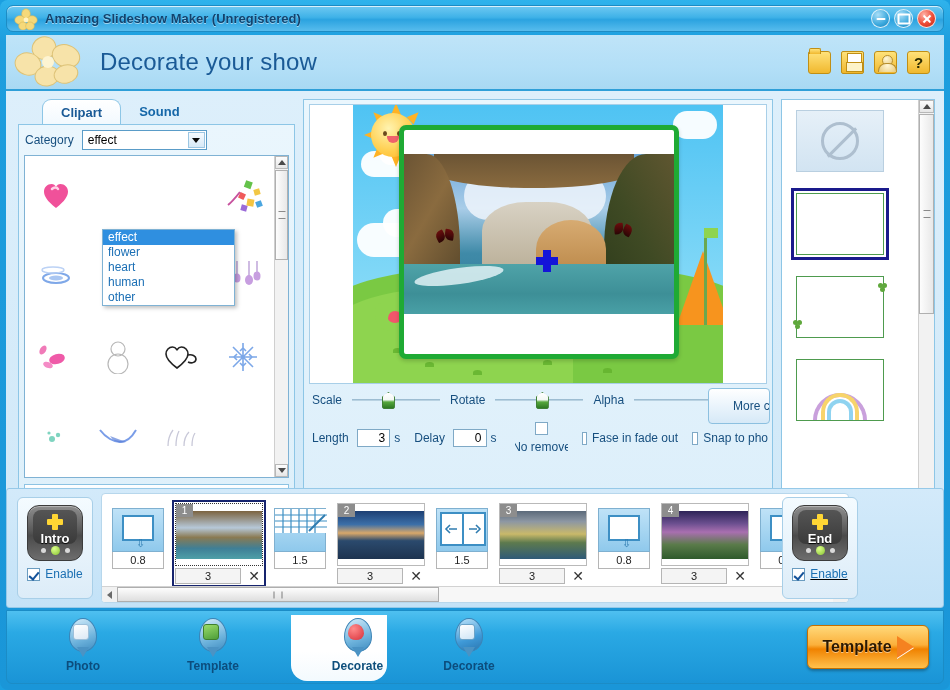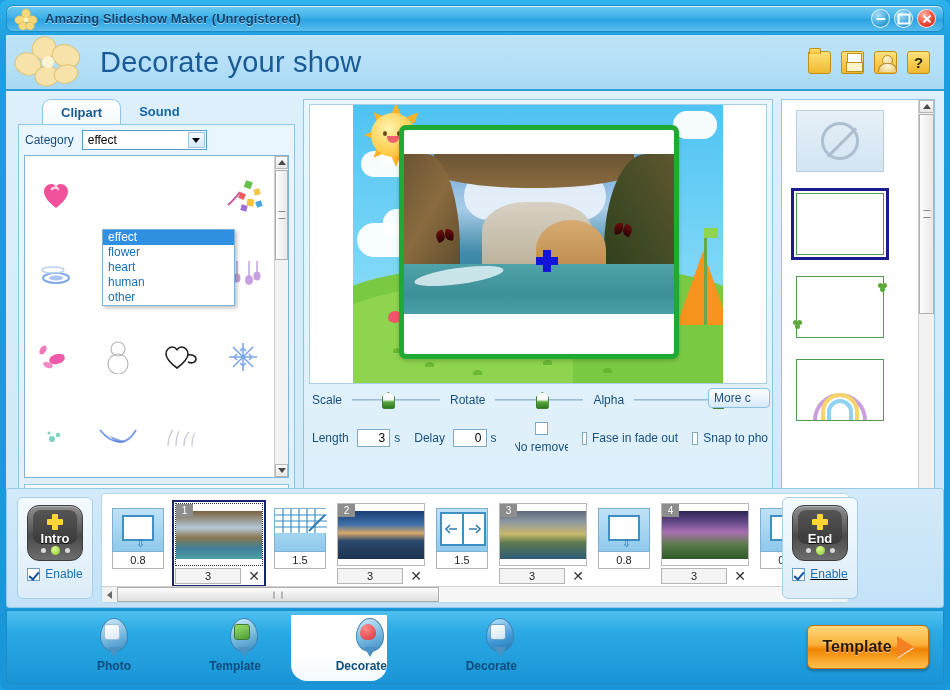--- a/index.html
+++ b/index.html
@@ -46,21 +46,21 @@
 
   
   .header{
     position:absolute; left:6px; top:35px; right:6px; height:56px;
     background:linear-gradient(180deg,#bfe4f8 0%,#b3dff7 60%,#a8d9f3 100%);
     border-bottom:2px solid #2f9fd8;
     display:flex; align-items:center;
   }
   .flower{ position:relative; width:76px;height:52px;margin-left:8px;flex:none;}
   .page-title{
-    font-size:29px; color:#1a5a96; margin-left:10px; letter-spacing:.2px;
+    font-size:24px; color:#1a5a96; margin-left:10px; letter-spacing:.2px;
   }
   .hdr-icons{margin-left:auto;margin-right:14px;display:flex;gap:10px;align-items:center;}
   .hicon{width:23px;height:23px;position:relative;cursor:pointer;}
   .folder{background:linear-gradient(180deg,#ffe27a,#f0b82e);border:1px solid #c08f15;border-radius:2px 3px 3px 3px;}
   .folder::before{content:"";position:absolute;left:0;top:-4px;width:10px;height:5px;
      background:linear-gradient(180deg,#ffe27a,#f0b82e);border:1px solid #c08f15;border-bottom:none;border-radius:2px 2px 0 0;}
   .floppy{background:linear-gradient(180deg,#ffe27a,#efb62c);border:1px solid #c08f15;border-radius:2px;}
   .floppy::before{content:"";position:absolute;left:5px;top:1px;width:13px;height:9px;background:#fff;border:1px solid #c08f15;}
   .floppy::after{content:"";position:absolute;left:4px;bottom:1px;width:15px;height:8px;background:#fdf3c8;border:1px solid #c08f15;}
   .person{background:linear-gradient(180deg,#ffe27a,#f0b82e);border:1px solid #c08f15;border-radius:3px;}
@@ -210,24 +210,24 @@
   .ctrl-row{position:absolute;left:8px;right:4px;display:flex;align-items:center;font-size:12px;color:#174f7f;}
   .ctrl-row.r1{top:292px;gap:0;}
   .ctrl-row.r2{top:322px;}
   .slider{position:relative;width:88px;height:16px;margin:0 10px;cursor:pointer;}
   .strack{position:absolute;left:0;right:0;top:7px;height:2px;background:#b9d2e2;border-top:1px solid #9dbdd2;}
   .sthumb{position:absolute;top:0;width:13px;height:17px;cursor:pointer;
      background:linear-gradient(180deg,#ffffff 0%,#f3f8f4 45%,#56a83c 60%,#2e7a23 100%);
      border:1px solid #3f7f34;border-radius:5px 5px 2px 2px;
      clip-path:polygon(50% 0,100% 28%,100% 100%,0 100%,0 28%);}
   .more-btn{
-    position:absolute;right:-2px;top:-4px;width:62px;height:20px;
+    position:absolute;right:-2px;top:-4px;width:62px;height:36px;
     background:linear-gradient(180deg,#ffffff,#eaf4fc 50%,#d6e9f7);
     border:1px solid #8cc0e0;border-radius:4px;
-    display:flex;align-items:center;padding-left:5px;font-size:12px;color:#174f7f;
+    display:flex;align-items:center;padding-left:24px;font-size:12px;color:#174f7f;
     white-space:nowrap;overflow:hidden;cursor:pointer;
   }
   .num-input{width:36px;height:18px;background:#fff;border:1px solid #7fa9c6;
      text-align:right;padding-right:4px;font-size:12px;line-height:17px;color:#000;}
   .cb{width:13px;height:13px;background:#fff;border:1px solid #7fa9c6;display:inline-block;vertical-align:middle;}
   .cb-wrap{display:flex;align-items:center;gap:5px;white-space:nowrap;overflow:hidden;}
 
   
   .right{position:absolute;left:775px;top:8px;right:9px;bottom:9px;
      background:#fff;border:1px solid #8dc6e6;}
@@ -305,21 +305,21 @@
   .hs-thumb{position:absolute;left:0;top:0;width:45%;height:15px;
      background:linear-gradient(180deg,#fdfdfd,#dedede);border:1px solid #aeaeae;cursor:pointer;}
   .hs-thumb::after{content:"";position:absolute;left:50%;top:50%;transform:translate(-50%,-50%);
      width:7px;height:7px;border-left:1px solid #7d7d7d;border-right:1px solid #7d7d7d;}
 
   
   .bottomnav{position:absolute;left:6px;right:6px;bottom:6px;height:74px;
      background:linear-gradient(180deg,#4fc0f0 0%,#2aa9e4 30%,#1a94d6 100%);
      border-radius:0 0 6px 6px;border:1px solid #1b8cc6;}
   .navitem{position:absolute;top:4px;width:96px;height:66px;display:flex;flex-direction:column;
-     align-items:flex-end;cursor:pointer;}
+     align-items:center;cursor:pointer;}
   .navitem.active{background:linear-gradient(180deg,#ffffff 0%,#ffffff 55%,#f3fafe 100%);
      border-radius:0 0 16px 16px;padding-left:37px;}
   .navicon{width:34px;height:40px;position:relative;margin-top:3px;}
   .pin{position:absolute;left:3px;top:0;width:28px;height:34px;border-radius:50% 50% 50% 50%/55% 55% 45% 45%;
      background:linear-gradient(160deg,#d4ecfa,#6fb4dd 60%,#3f8cc0);border:1px solid #3c84b6;}
   .pin::after{content:"";position:absolute;left:50%;bottom:-6px;transform:translateX(-50%);
      border-left:6px solid transparent;border-right:6px solid transparent;border-top:10px solid #4b93c4;}
   .pin-inner{position:absolute;left:7px;top:6px;width:16px;height:16px;border-radius:3px;}
   .navlabel{font-size:12px;color:#0e4f7c;margin-top:1px;font-weight:bold;}
   .navitem:not(.active) .navlabel{color:#0c4d7d;}

